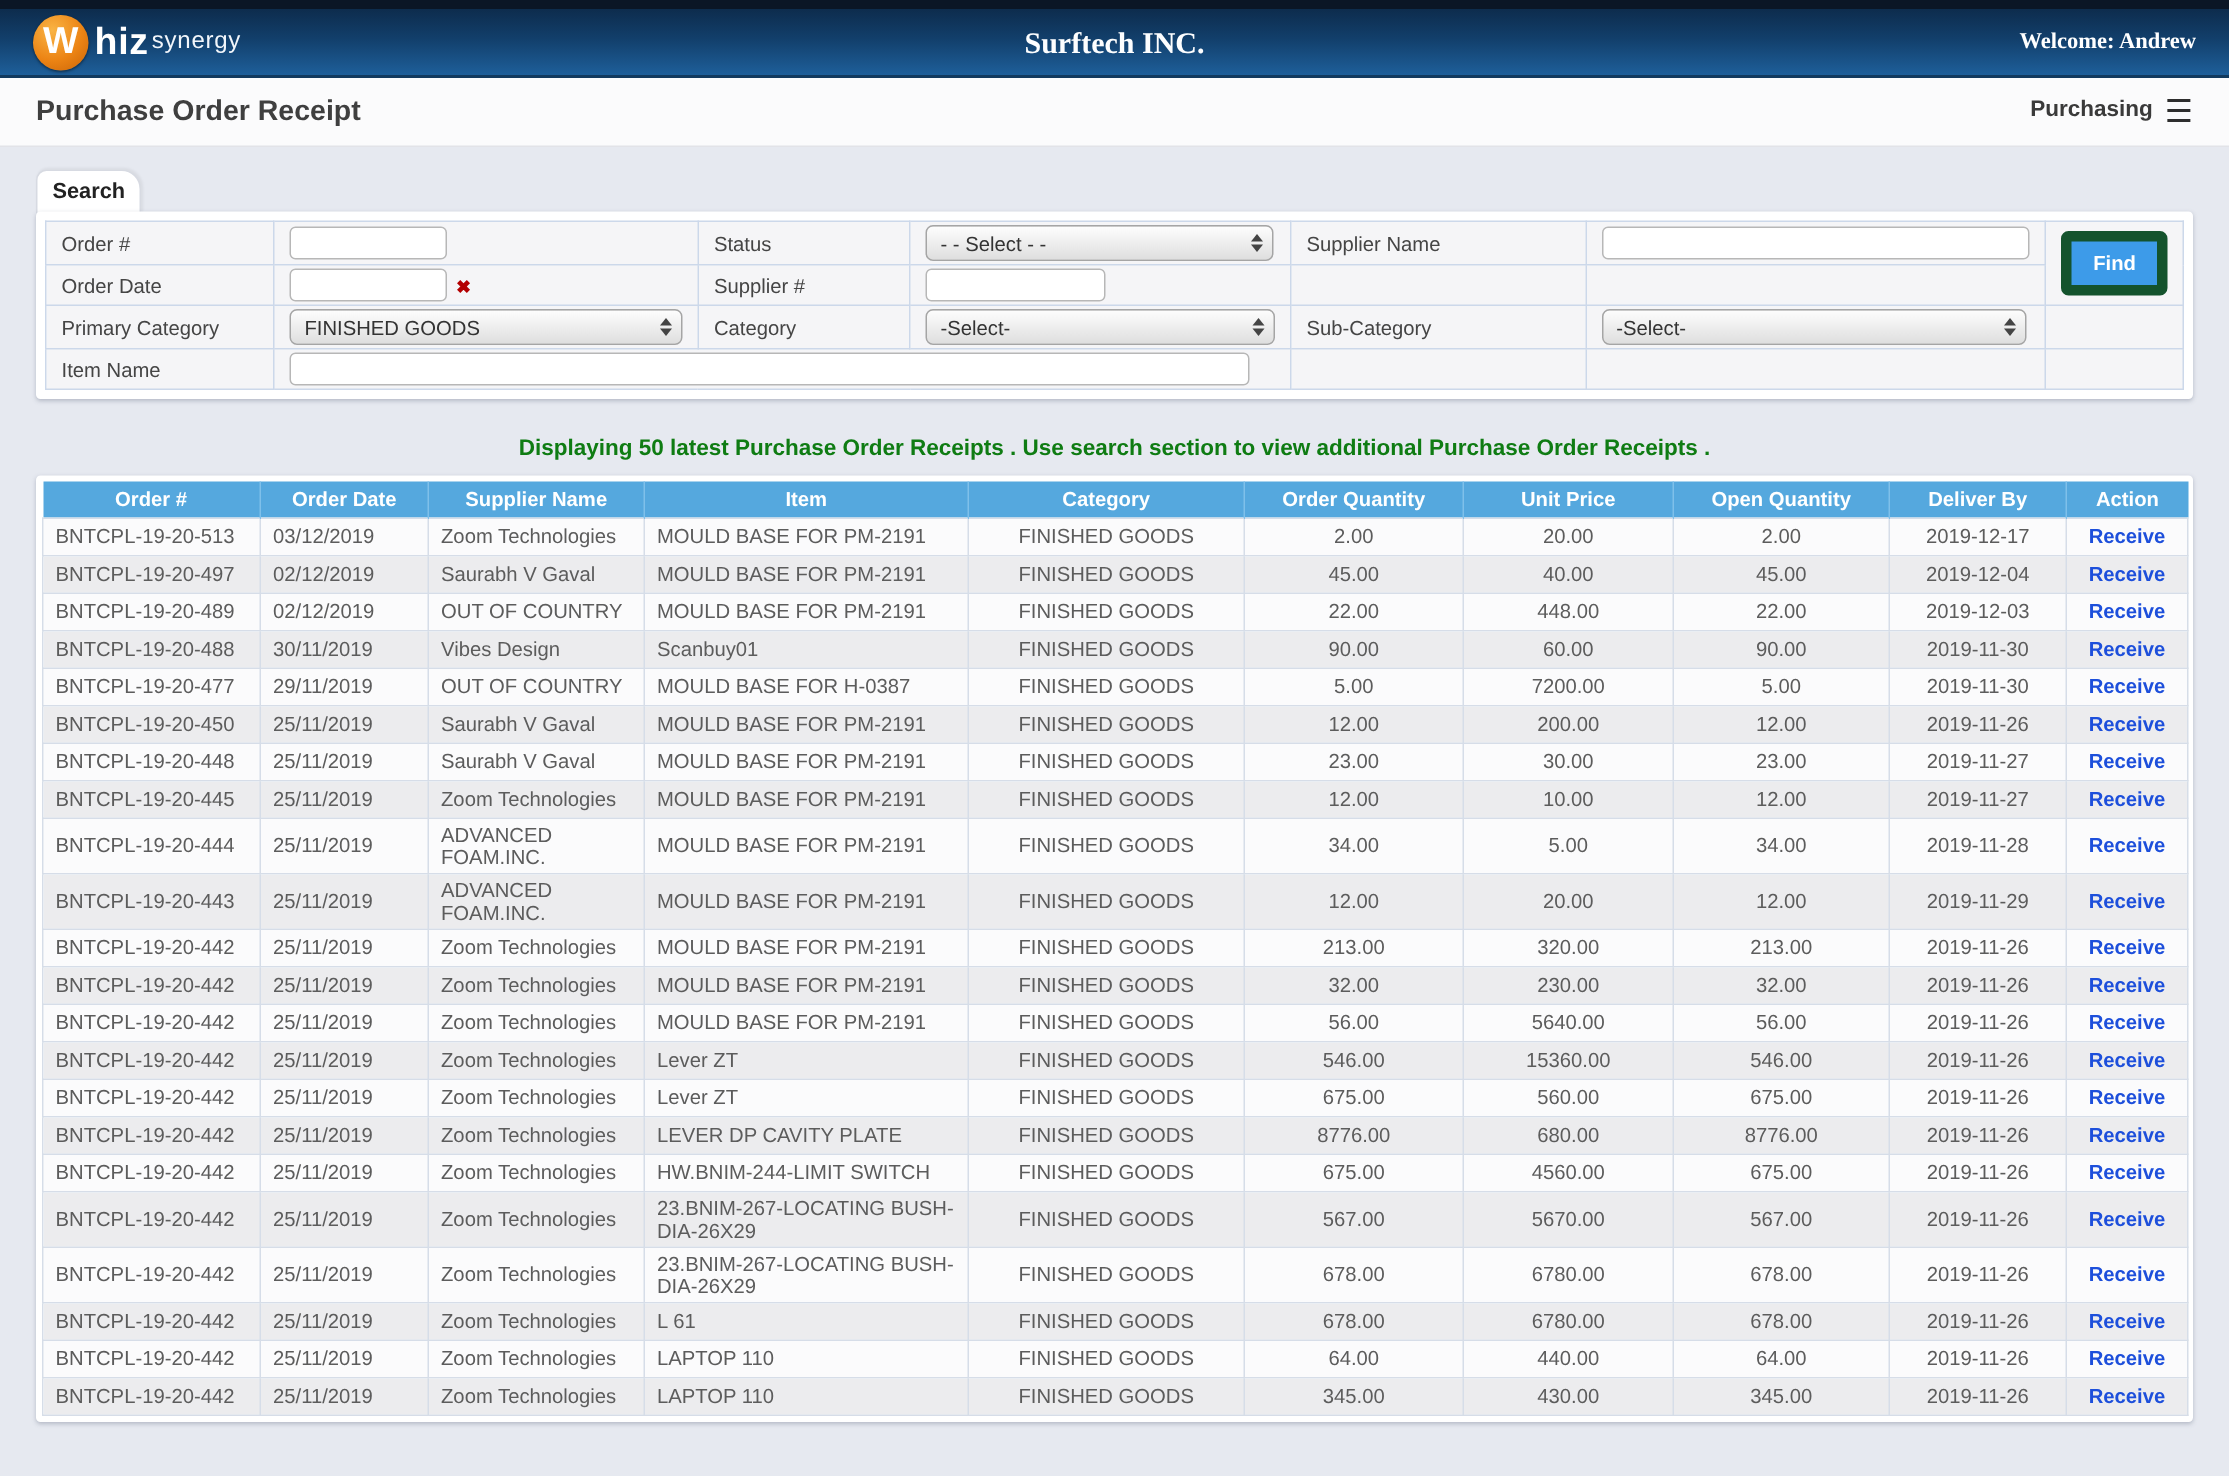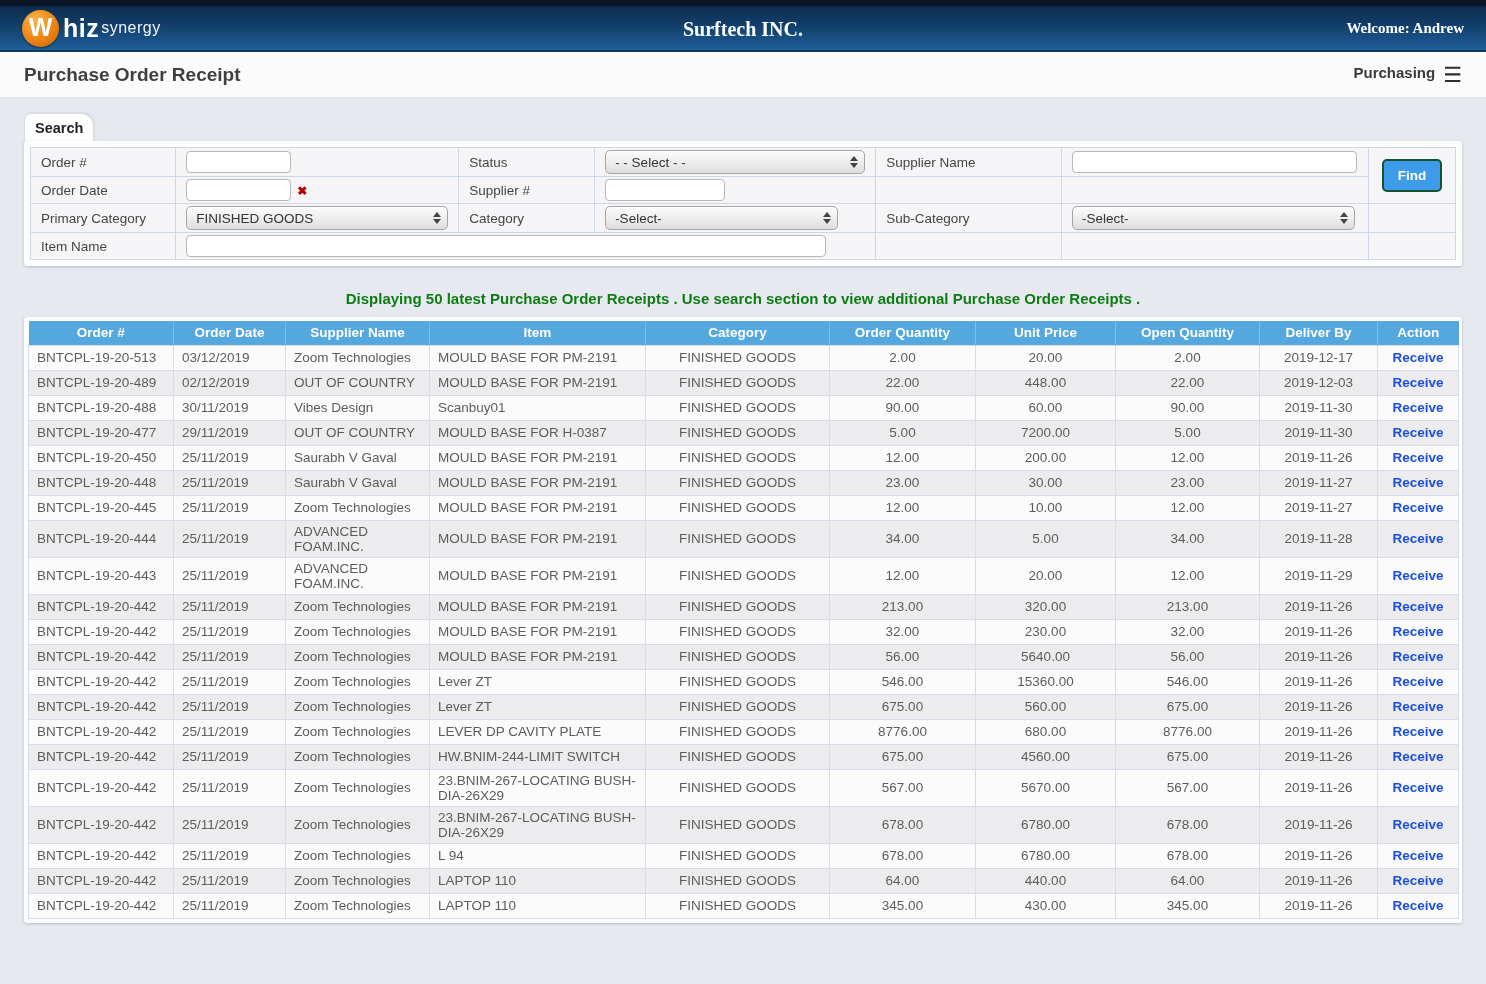--- a/index.html
+++ b/index.html
@@ -72,29 +72,29 @@
   }
   .w-105{width:105px;} .w-120{width:120px;} .w-285{width:285px;} .w-640{width:640px;}
   .clear-x { color:#b30000; font-weight:bold; font-size:12px; margin-left:6px; cursor:pointer; }
 
   .selectbox {
     display:inline-flex; align-items:center; justify-content:space-between;
     height:24px; border:1px solid #a5a5a5; border-radius:5px;
     background:linear-gradient(#fdfdfd,#dedede); padding:0 6px 0 9px;
     font-size:13.5px; color:#333; cursor:pointer;
   }
-  .sel-230{width:260px;} .sel-262{width:262px;} .sel-233{width:233px;} .sel-283{width:283px;}
+  .sel-230{width:232px;} .sel-262{width:262px;} .sel-233{width:233px;} .sel-283{width:283px;}
   .spin { display:flex; flex-direction:column; align-items:center; gap:2px; margin-left:8px; }
   .spin i { width:0; height:0; border-left:4px solid transparent; border-right:4px solid transparent; display:block; }
   .spin .up { border-bottom:5px solid #444; }
   .spin .dn { border-top:5px solid #444; }
 
   .find-btn {
     background:#3d9be9; color:#fff; font-weight:bold; font-size:13.5px;
-    border:2px solid #14532d; border-radius:5px; padding:7px 14px; cursor:pointer;
+    border:7px solid #14532d; border-radius:5px; padding:7px 14px; cursor:pointer;
     font-family:"Liberation Sans",sans-serif;
   }
 
   
   .message {
     text-align:center; color:#0f7c13; font-weight:bold; font-size:15px;
     margin:24px 0 10px 0;
   }
 
   
@@ -266,20 +266,32 @@
             <td class="al">Zoom Technologies</td>
             <td class="al">MOULD BASE FOR PM-2191</td>
             <td class="ac">FINISHED GOODS</td>
             <td class="ac">2.00</td>
             <td class="ac">20.00</td>
             <td class="ac">2.00</td>
             <td class="ac">2019-12-17</td>
             <td class="ac"><a class="receive-link">Receive</a></td>
           </tr>
           <tr>
+            <td class="al">BNTCPL-19-20-497</td>
+            <td class="al">02/12/2019</td>
+            <td class="al">Saurabh V Gaval</td>
+            <td class="al">MOULD BASE FOR PM-2191</td>
+            <td class="ac">FINISHED GOODS</td>
+            <td class="ac">45.00</td>
+            <td class="ac">40.00</td>
+            <td class="ac">45.00</td>
+            <td class="ac">2019-12-04</td>
+            <td class="ac"><a class="receive-link">Receive</a></td>
+          </tr>
+          <tr>
             <td class="al">BNTCPL-19-20-489</td>
             <td class="al">02/12/2019</td>
             <td class="al">OUT OF COUNTRY</td>
             <td class="al">MOULD BASE FOR PM-2191</td>
             <td class="ac">FINISHED GOODS</td>
             <td class="ac">22.00</td>
             <td class="ac">448.00</td>
             <td class="ac">22.00</td>
             <td class="ac">2019-12-03</td>
             <td class="ac"><a class="receive-link">Receive</a></td>
@@ -473,21 +485,21 @@
             <td class="ac">678.00</td>
             <td class="ac">6780.00</td>
             <td class="ac">678.00</td>
             <td class="ac">2019-11-26</td>
             <td class="ac"><a class="receive-link">Receive</a></td>
           </tr>
           <tr>
             <td class="al">BNTCPL-19-20-442</td>
             <td class="al">25/11/2019</td>
             <td class="al">Zoom Technologies</td>
-            <td class="al">L 94</td>
+            <td class="al">L 61</td>
             <td class="ac">FINISHED GOODS</td>
             <td class="ac">678.00</td>
             <td class="ac">6780.00</td>
             <td class="ac">678.00</td>
             <td class="ac">2019-11-26</td>
             <td class="ac"><a class="receive-link">Receive</a></td>
           </tr>
           <tr>
             <td class="al">BNTCPL-19-20-442</td>
             <td class="al">25/11/2019</td>

